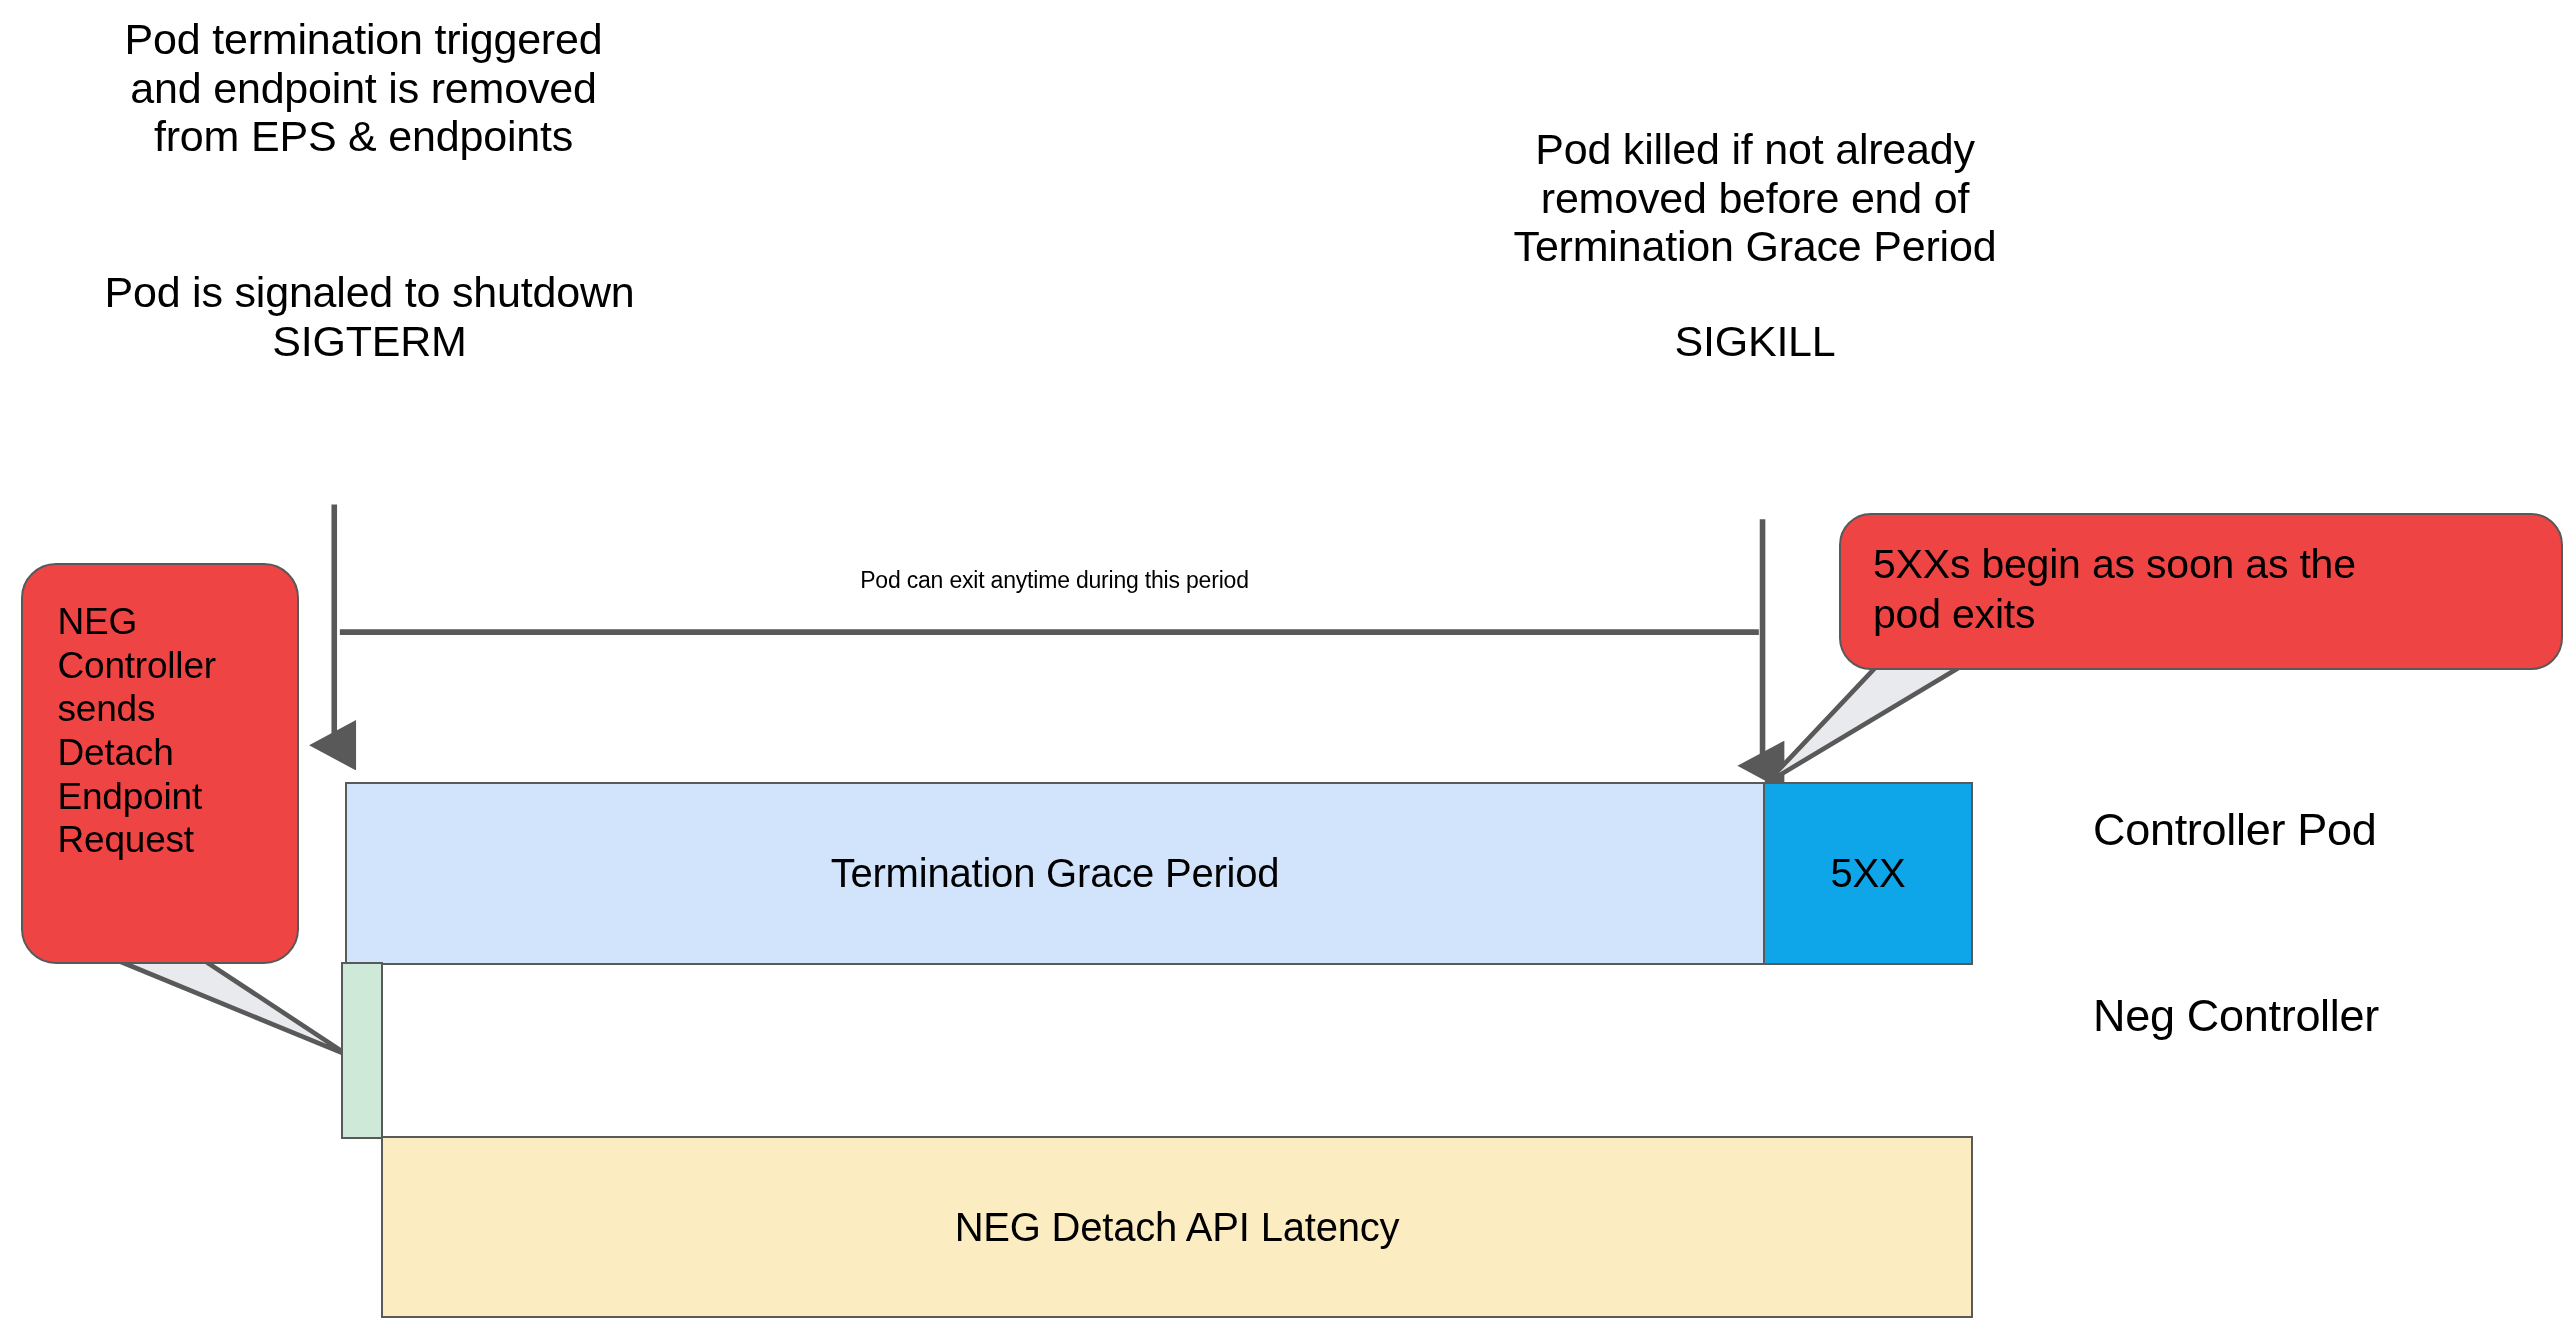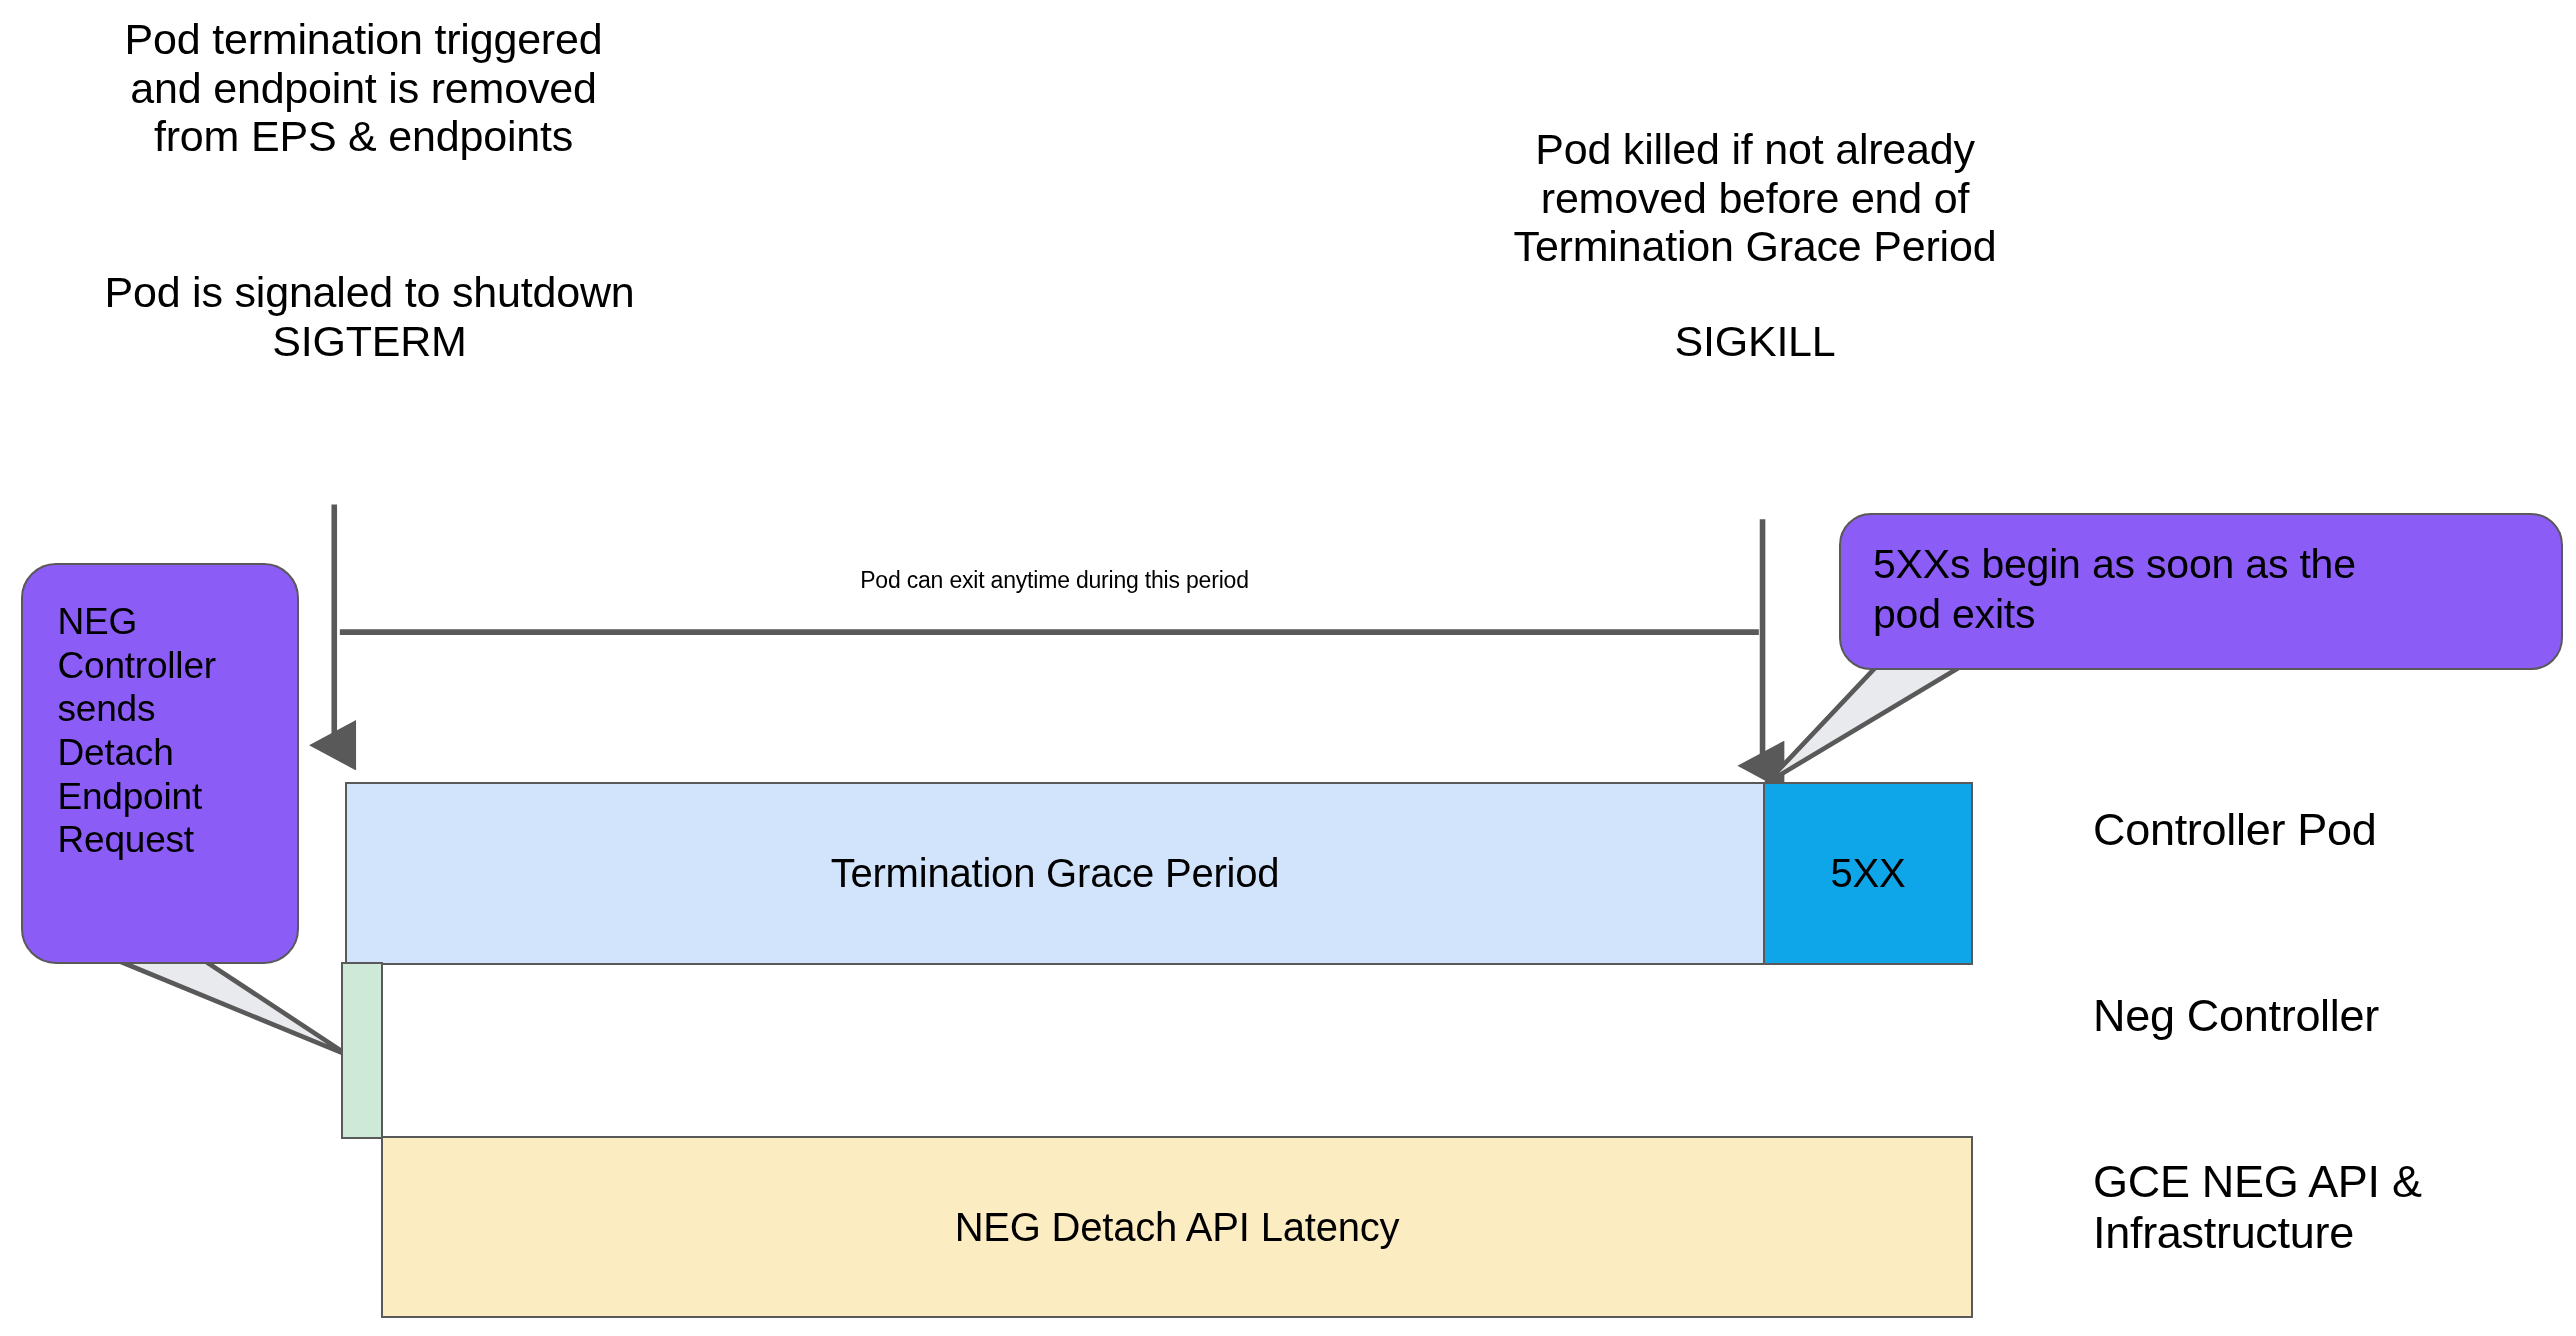--- a/index.html
+++ b/index.html
@@ -81,21 +81,21 @@
     letter-spacing: -0.3px;
     white-space: pre-line;
   }
   #row-label-pod        { left: 2093px; top: 804px;  width: 466px; }
   #row-label-neg        { left: 2093px; top: 990px; width: 466px; }
   #row-label-gce        { left: 2093px; top: 1156px; width: 466px; }
 
   
   .callout-box {
     box-sizing: border-box;
-    background: #8b5cf6;
+    background: #ef4444;
     border: 2.8px solid #595959;
     border-radius: 32px;
     color: #000000;
     letter-spacing: -0.2px;
   }
   #callout-neg {
     left: 20.5px; top: 563px; width: 278px; height: 401px;
     border-radius: 35px;
     padding: 35px 0 7px 35px;
     font-size: 37px;
@@ -169,22 +169,20 @@
   </div>
 
   <div class="abs bar" id="bar-latency">
     <span>NEG Detach API Latency</span>
   </div>
 
   <div class="abs row-label" id="row-label-pod">Controller Pod</div>
 
   <div class="abs row-label" id="row-label-neg">Neg Controller</div>
 
-  <div class="abs row-label" id="row-label-gce">GCE NEG API &amp;
-Infrastructure</div>
 
   <div class="abs callout-box" id="callout-neg">NEG
 Controller
 sends
 Detach
 Endpoint
 Request</div>
 
   <div class="abs callout-box" id="callout-5xx">5XXs begin as soon as the
 pod exits</div>

